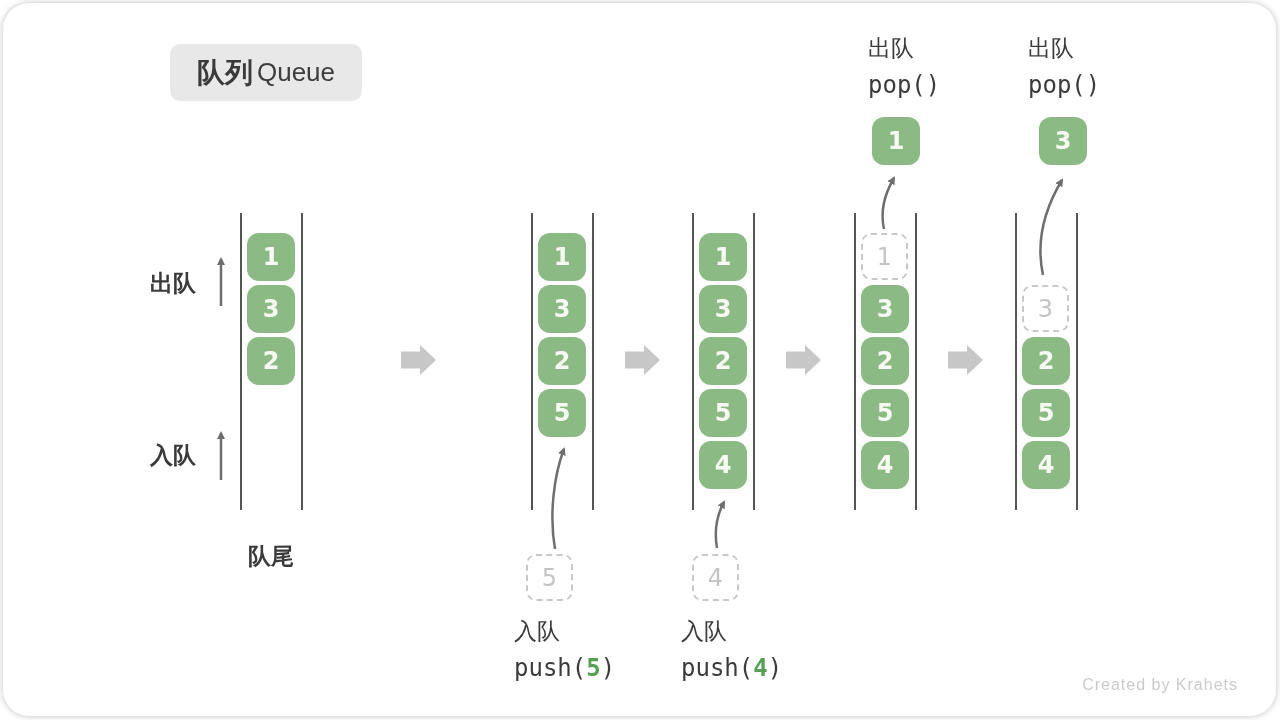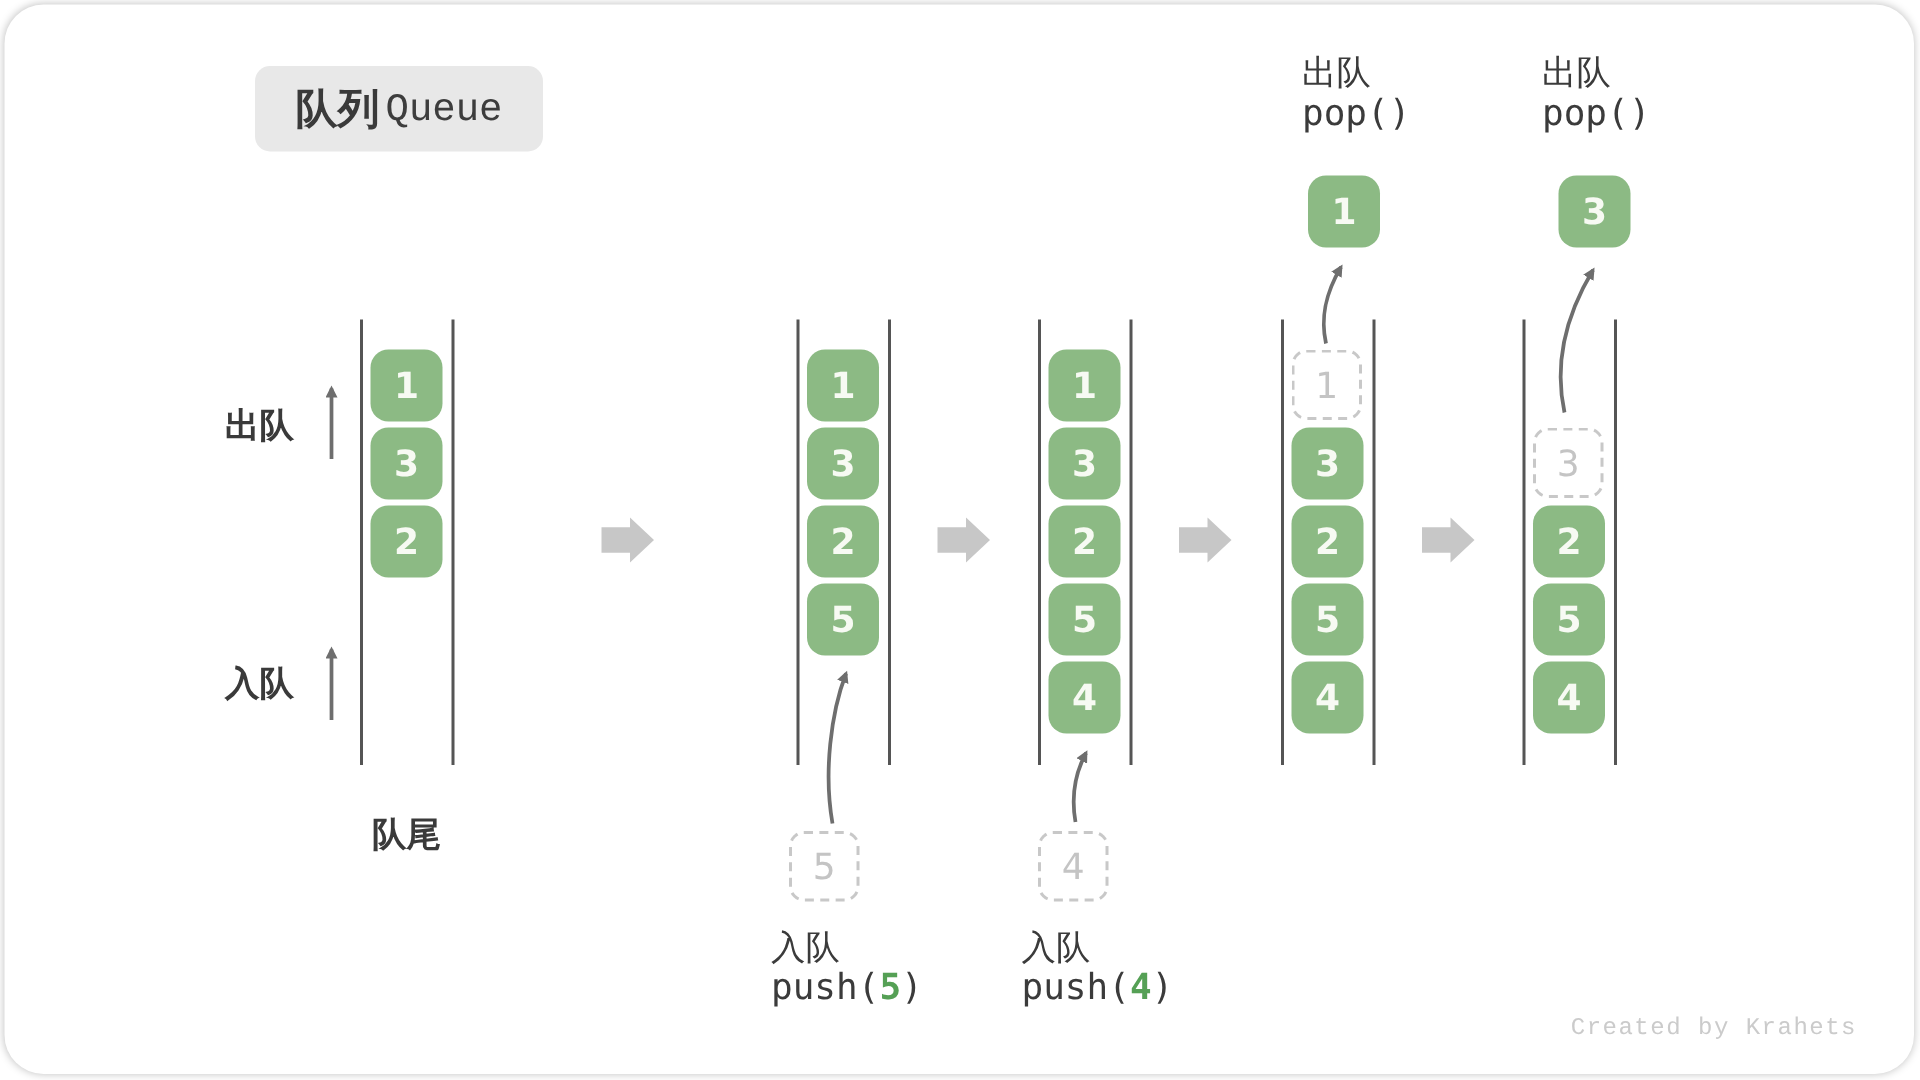--- a/index.html
+++ b/index.html
@@ -1,35 +1,35 @@
 <!DOCTYPE html>
 <html><head>
 <meta charset="utf-8">
 <style>
   html,body{margin:0;padding:0;background:#fff;width:1280px;height:720px;
     font-family:"Liberation Sans",sans-serif;}
   #card{position:absolute;left:3px;top:3px;width:1273px;height:713px;background:#fff;
     border-radius:26px;box-shadow:0 0 6px rgba(0,0,0,0.25);overflow:hidden;}
   .abs{position:absolute;}
-  .mono{font-family:Liberation Mono, monospace;}
+  .mono{font-family:Liberation Sans, sans-serif;}
   #badge{left:167px;top:41px;width:192px;height:57px;background:#e8e8e8;border-radius:10px;
     display:flex;align-items:center;justify-content:center;gap:4px;color:#3a3a3a;}
   #badge .zh{font-weight:bold;font-size:28px;}
   #badge .en{font-size:26px;color:#3d3d3d;}
   .side-label{font-weight:bold;font-size:23px;color:#3a3a3a;}
   .center130{width:130px;text-align:center;}
   .vline{position:absolute;width:1.5px;height:297px;top:210px;background:#555;}
   .qbox{position:absolute;width:48px;height:48px;border-radius:12px;background:#8cba84;
     color:#f7faf3;font-weight:bold;font-size:24px;display:flex;align-items:center;
     justify-content:center;font-family:"DejaVu Sans","Liberation Sans",sans-serif;}
   .ghost{background:#fff;border:2.5px dashed #c8c8c8;color:#c4c4c4;width:43px;height:43px;
     border-radius:10px;font-weight:normal;}
   .op-label{position:absolute;color:#3b3b3b;}
   .op-zh{font-size:23px;line-height:26px;}
-  .op-code{font-size:24px;font-family:"DejaVu Sans Mono","Liberation Mono",monospace;}
+  .op-code{font-size:24px;margin-top:10px;font-family:"DejaVu Sans Mono","Liberation Mono",monospace;}
   .arg{color:#55a055;font-weight:bold;}
   #watermark{right:38px;top:673px;font-size:16px;color:#cbcbcb;letter-spacing:1px;}
   svg.overlay{position:absolute;left:0;top:0;pointer-events:none;}
 </style>
 </head>
 <body>
 
 <div id="card">
 
   <div id="badge" class="abs">

